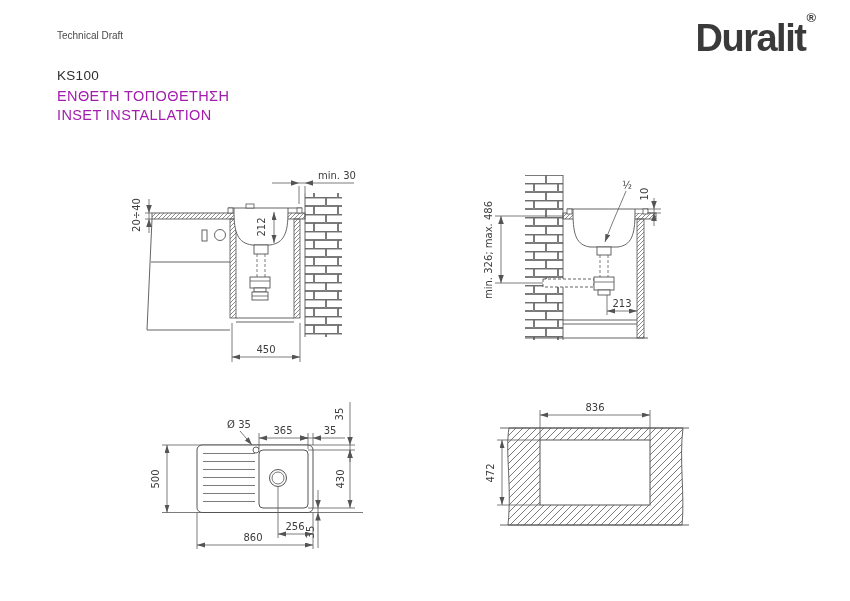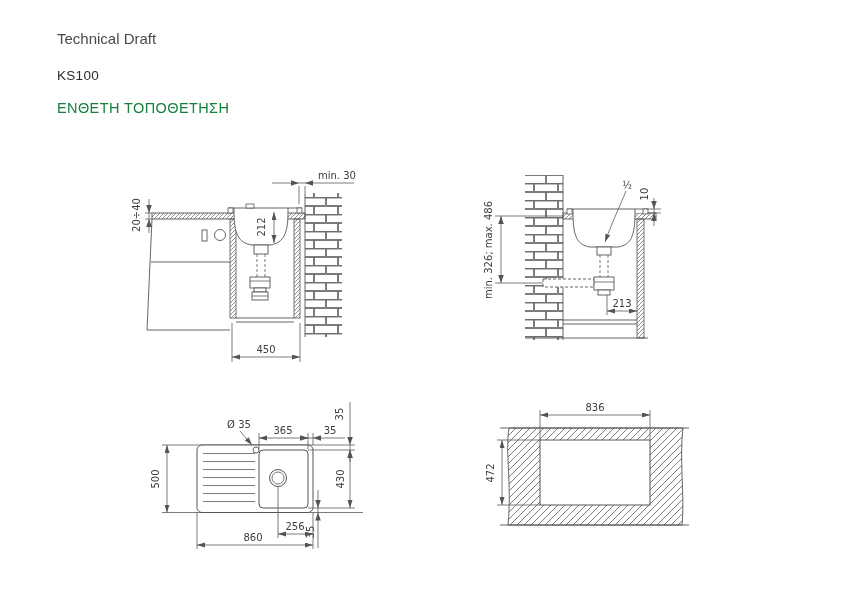--- a/index.html
+++ b/index.html
@@ -1,41 +1,43 @@
 <!DOCTYPE html>
 <html><head>
 <meta charset="utf-8">
 <style>
   html,body{margin:0;padding:0;background:#e9e9e9;}
   .page{position:relative;width:850px;height:601px;background:#ffffff;overflow:hidden;
         font-family:"Liberation Sans","DejaVu Sans",sans-serif;}
   .abs{position:absolute;}
-  .doc-type{left:57px;top:30px;font-size:15px;color:#4a4a4a;}
+  .doc-type{left:57px;top:30px;font-size:10px;color:#4a4a4a;}
   .model{left:57px;top:68px;font-size:13.5px;color:#2e2e2e;letter-spacing:.3px;}
-  .titles{left:57px;top:87px;font-size:14.5px;line-height:19px;color:#15803d;letter-spacing:.4px;margin-top:12px;}
+  .titles{left:57px;top:87px;font-size:14.5px;line-height:19px;color:#a21caf;letter-spacing:.4px;}
   .logo{left:655px;top:13px;width:160px;text-align:right;color:#3a3a3a;
         font-size:38px;font-weight:bold;letter-spacing:-1.5px;line-height:40px;}
   .logo sup{font-size:13px;font-weight:bold;letter-spacing:0;position:relative;top:-15px;left:1px;}
   svg text{fill:#3c3c3c;font-family:"DejaVu Sans","Liberation Sans",sans-serif;font-size:10px;}
   svg .ln{stroke:#545454;stroke-width:0.9;fill:none;}
   svg .thin{stroke:#5a5a5a;stroke-width:0.8;fill:none;}
   svg .wfill{fill:#ffffff;}
   svg .arr{fill:#545454;stroke:none;}
   svg .dash{stroke-dasharray:3 2;}
 </style>
 </head>
 <body>
 
 <div class="page">
 
   <div class="abs doc-type">Technical Draft</div>
   <div class="abs model">KS100</div>
   <div class="abs titles">
     <div>ΕΝΘΕΤΗ ΤΟΠΟΘΕΤΗΣΗ</div>
+    <div>INSET INSTALLATION</div>
   </div>
+  <div class="abs logo"><span>Duralit</span><sup>®</sup></div>
 
   <svg width="0" height="0" style="position:absolute" aria-hidden="true">
     <defs>
       <pattern id="hatch4" width="4" height="4" patternUnits="userSpaceOnUse">
         <path d="M0,4 L4,0" stroke="#5a5a5a" stroke-width="0.7"></path>
       </pattern>
       <pattern id="hatch8" width="7" height="7" patternUnits="userSpaceOnUse">
         <path d="M-1,8 L8,-1" stroke="#5a5a5a" stroke-width="0.8"></path>
       </pattern>
       <pattern id="brick" width="24" height="17" patternUnits="userSpaceOnUse">

